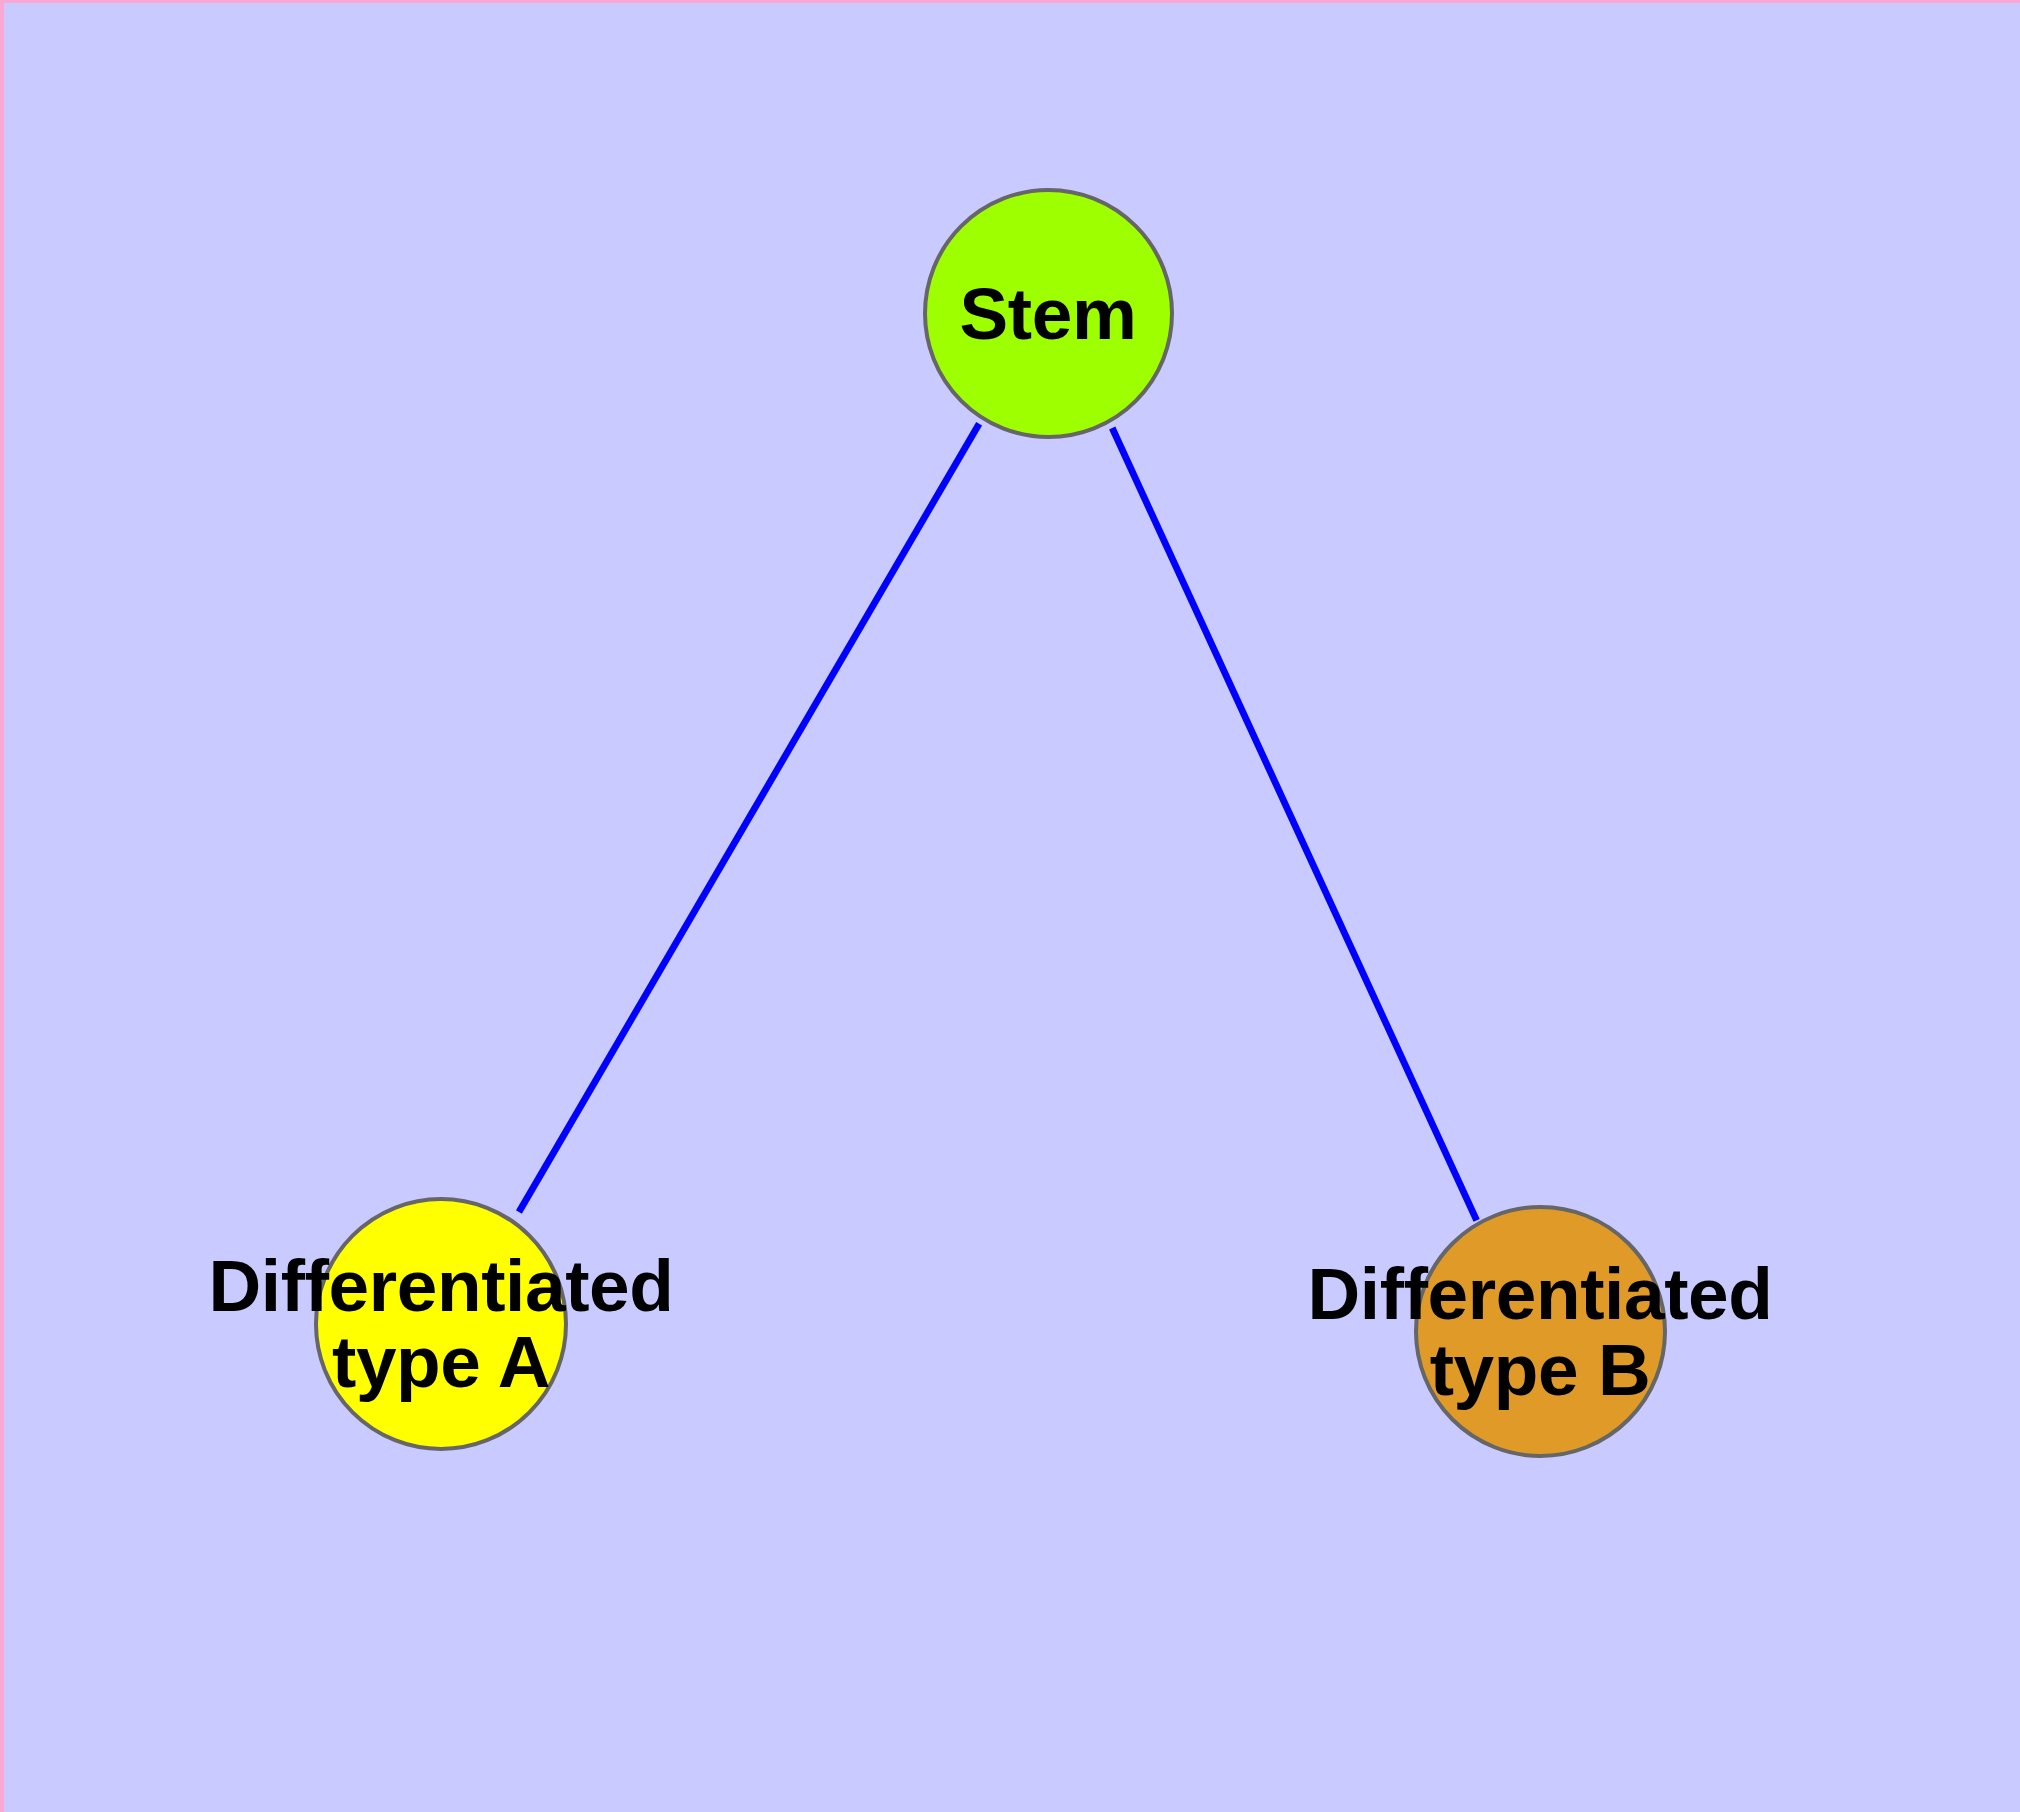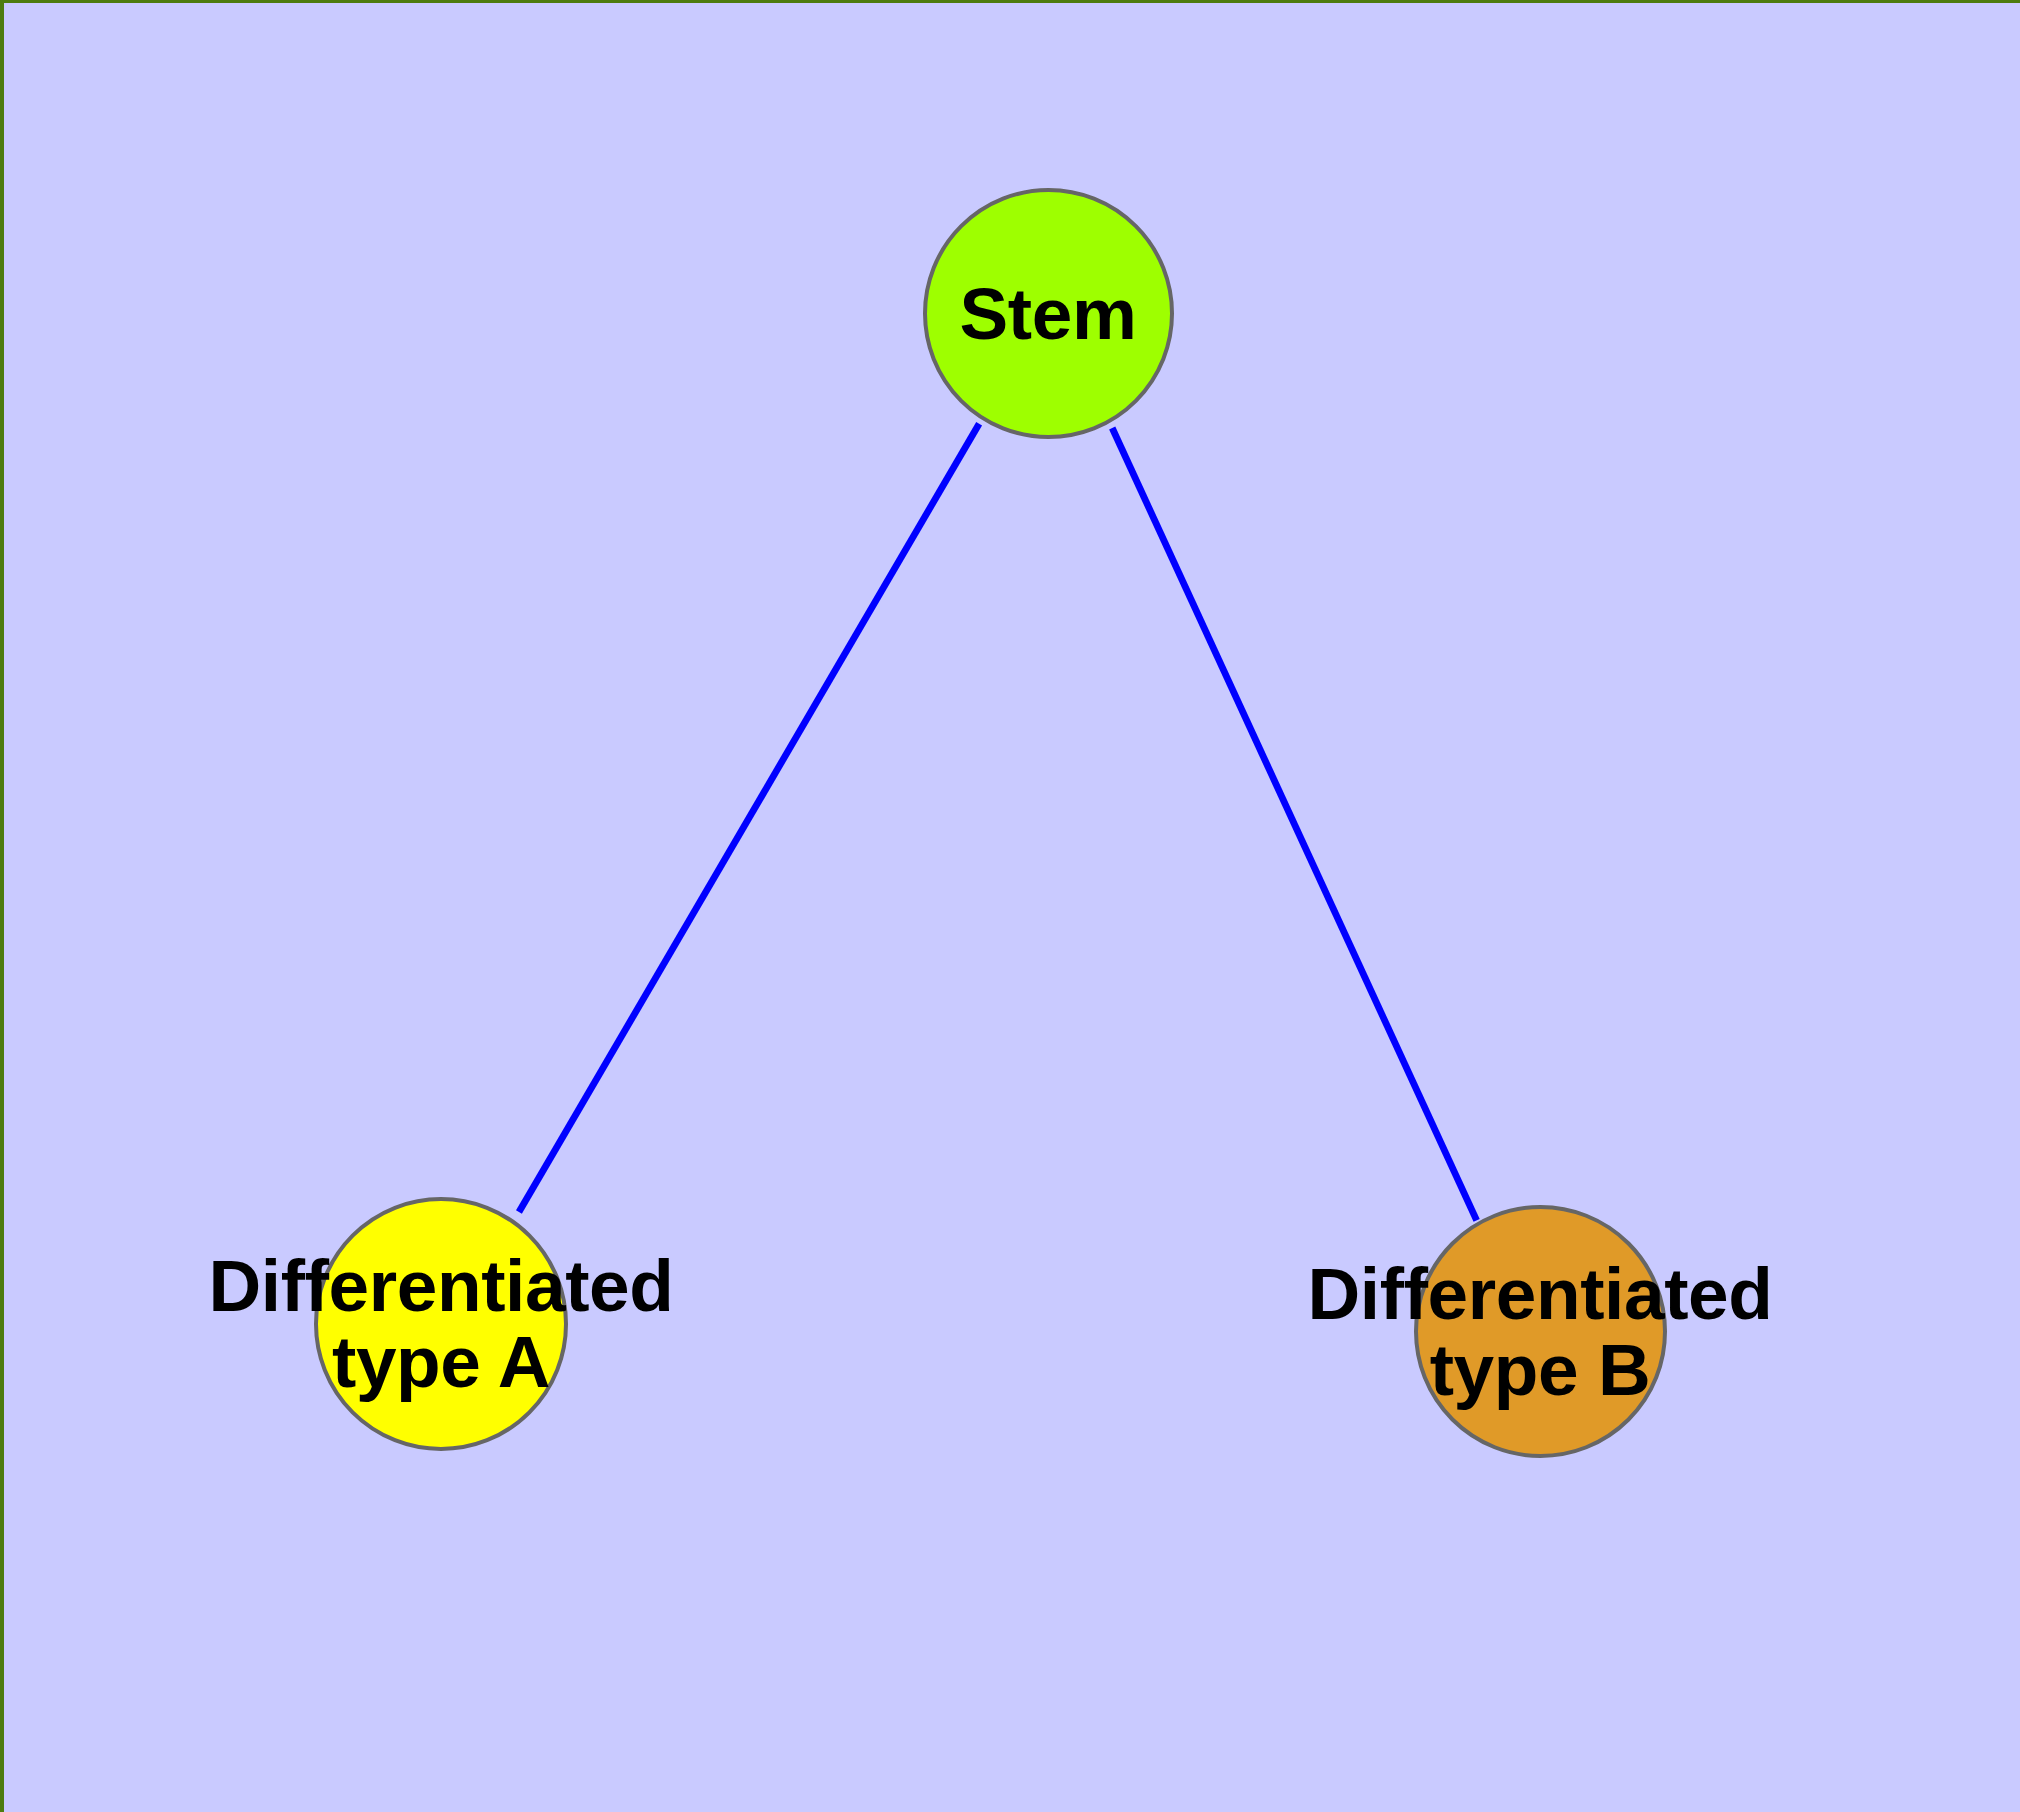--- a/index.html
+++ b/index.html
@@ -5,21 +5,21 @@
 <style>
   html, body {
     margin: 0;
     padding: 0;
     background: #ffffff;
   }
   #canvas {
     position: relative;
     width: 2021px;
     height: 1812px;
-    background: #4d7c0f;
+    background: #f9a8d4;
     overflow: hidden;
     font-family: "Liberation Sans", "DejaVu Sans", sans-serif;
   }
   
   #plot-surface {
     position: absolute;
     left: 4.2px;
     top: 3.4px;
     width: 2016px;
     height: 1809px;

